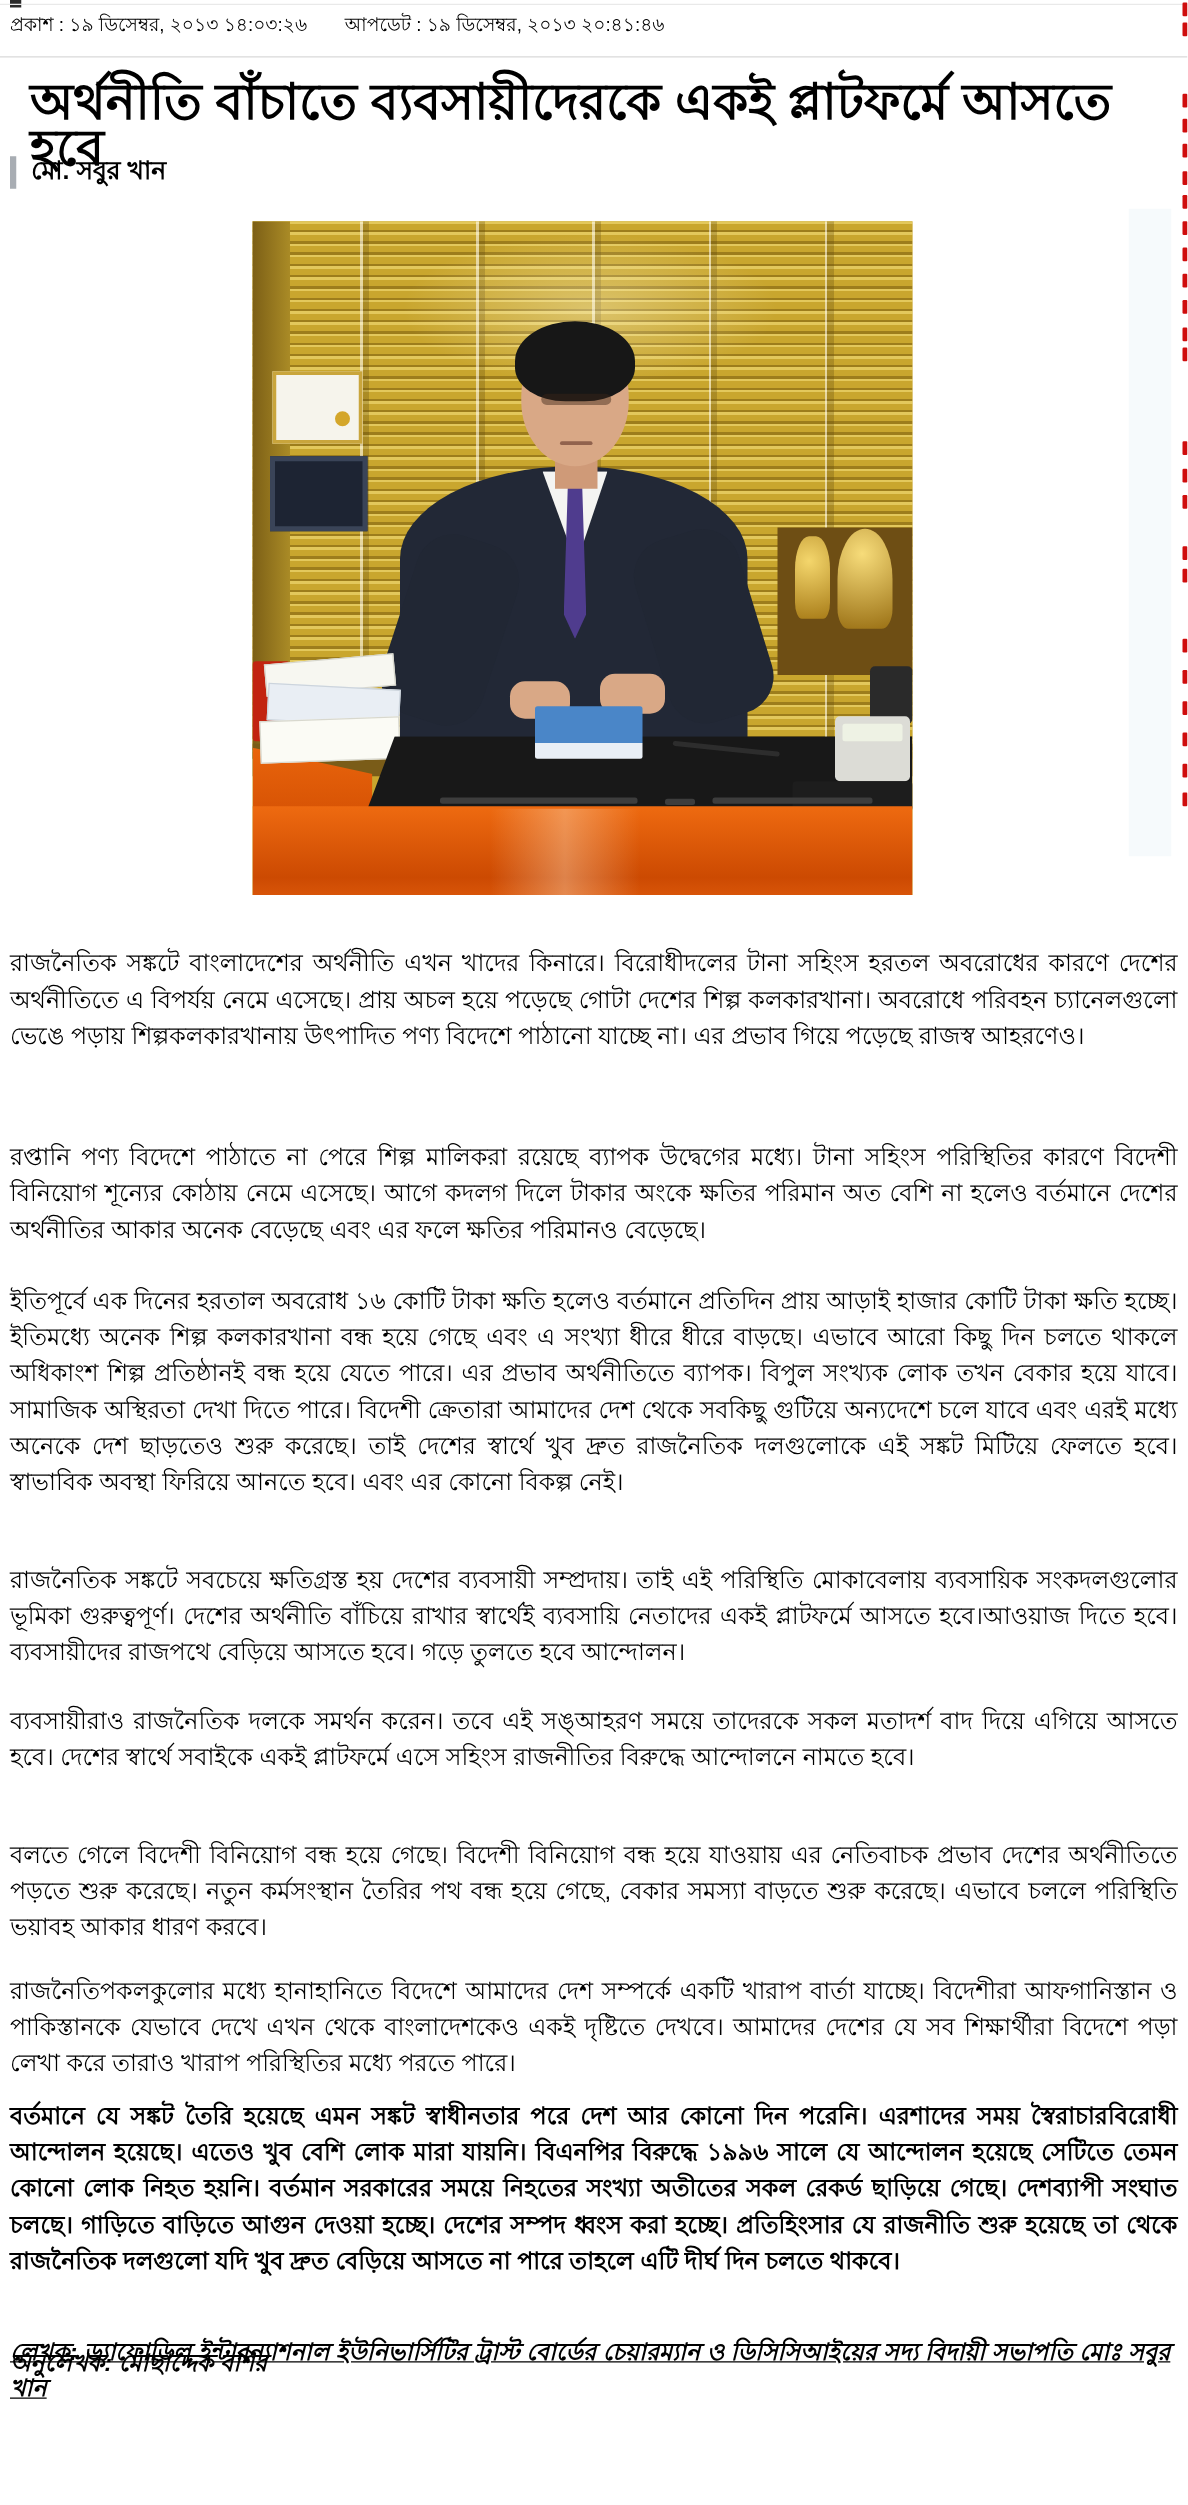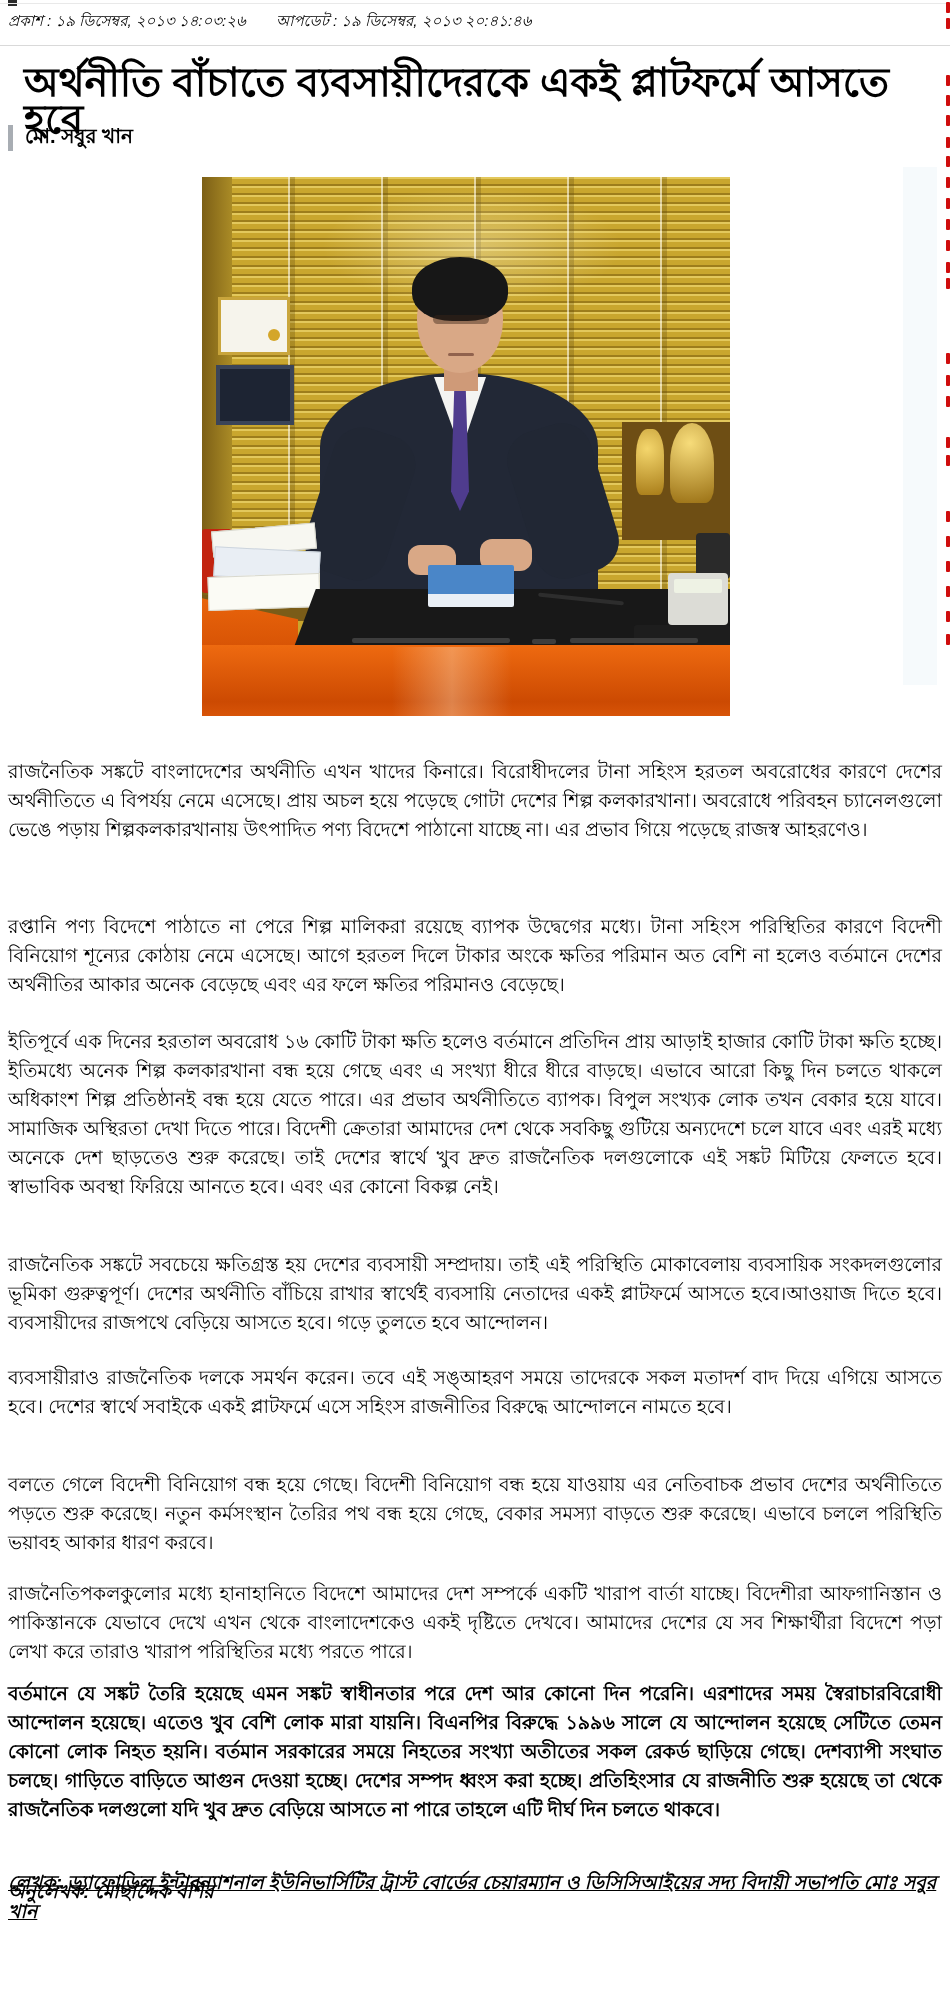--- a/index.html
+++ b/index.html
@@ -9,21 +9,21 @@
     font-family:"Liberation Sans", sans-serif;
     color:#000;
   }
   *{box-sizing:border-box;}
 
   .hr{position:absolute;left:0;width:950px;height:1px;background:#e0e0e0;}
   .hr.top{top:3px;background:#e9e9e9;}
   .hr.under-meta{top:45px;background:#d9d9d9;}
 
   .meta{position:absolute;left:8px;top:10px;font-size:15px;line-height:22px;color:#000;white-space:nowrap;}
-  .meta span{margin-right:26px;font-style:italic;}
+  .meta span{margin-right:26px;}
 
   h1.title{
     position:absolute;left:8px;top:48px;width:922px;margin:16px;
     font-size:40px;line-height:37px;font-weight:700;color:#000;
   }
 
   .byline{position:absolute;left:8px;top:121px;display:flex;align-items:center;}
   .byline .bar{width:5px;height:26px;background:#a8adb3;margin-right:12px;}
   .byline .name{font-size:20px;font-weight:700;color:#000000;}
 
@@ -158,21 +158,21 @@
   <div class="calc-screen"></div>
   <div class="keypad"></div>
   <div class="desk-front"></div>
   <div class="desk-sheen"></div>
   <div class="slot1"></div>
   <div class="slot2"></div>
   <div class="slot3"></div>
 </figure>
 
 <p class="body-p p1">রাজনৈতিক সঙ্কটে বাংলাদেশের অর্থনীতি এখন খাদের কিনারে। বিরোধীদলের টানা সহিংস হরতল অবরোধের কারণে দেশের অর্থনীতিতে এ বিপর্যয় নেমে এসেছে। প্রায় অচল হয়ে পড়েছে গোটা দেশের শিল্প কলকারখানা। অবরোধে পরিবহন চ্যানেলগুলো ভেঙে পড়ায় শিল্পকলকারখানায় উৎপাদিত পণ্য বিদেশে পাঠানো যাচ্ছে না। এর প্রভাব গিয়ে পড়েছে রাজস্ব আহরণেও।</p>
-<p class="body-p p2">রপ্তানি পণ্য বিদেশে পাঠাতে না পেরে শিল্প মালিকরা রয়েছে ব্যাপক উদ্বেগের মধ্যে। টানা সহিংস পরিস্থিতির কারণে বিদেশী বিনিয়োগ শূন্যের কোঠায় নেমে এসেছে। আগে হরতল দিলে টাকার অংকে ক্ষতির পরিমান অত বেশি না হলেও বর্তমানে দেশের অর্থনীতির আকার অনেক বেড়েছে এবং এর ফলে ক্ষতির পরিমানও বেড়েছে।</p>
+<p class="body-p p2">রপ্তানি পণ্য বিদেশে পাঠাতে না পেরে শিল্প মালিকরা রয়েছে ব্যাপক উদ্বেগের মধ্যে। টানা সহিংস পরিস্থিতির কারণে বিদেশী বিনিয়োগ শূন্যের কোঠায় নেমে এসেছে। আগে কদলগ দিলে টাকার অংকে ক্ষতির পরিমান অত বেশি না হলেও বর্তমানে দেশের অর্থনীতির আকার অনেক বেড়েছে এবং এর ফলে ক্ষতির পরিমানও বেড়েছে।</p>
 <p class="body-p p3">ইতিপূর্বে এক দিনের হরতাল অবরোধ ১৬ কোটি টাকা ক্ষতি হলেও বর্তমানে প্রতিদিন প্রায় আড়াই হাজার কোটি টাকা ক্ষতি হচ্ছে। ইতিমধ্যে অনেক শিল্প কলকারখানা বন্ধ হয়ে গেছে এবং এ সংখ্যা ধীরে ধীরে বাড়ছে। এভাবে আরো কিছু দিন চলতে থাকলে অধিকাংশ শিল্প প্রতিষ্ঠানই বন্ধ হয়ে যেতে পারে। এর প্রভাব অর্থনীতিতে ব্যাপক। বিপুল সংখ্যক লোক তখন বেকার হয়ে যাবে। সামাজিক অস্থিরতা দেখা দিতে পারে। বিদেশী ক্রেতারা আমাদের দেশ থেকে সবকিছু গুটিয়ে অন্যদেশে চলে যাবে এবং এরই মধ্যে অনেকে দেশ ছাড়তেও শুরু করেছে। তাই দেশের স্বার্থে খুব দ্রুত রাজনৈতিক দলগুলোকে এই সঙ্কট মিটিয়ে ফেলতে হবে। স্বাভাবিক অবস্থা ফিরিয়ে আনতে হবে। এবং এর কোনো বিকল্প নেই।</p>
 <p class="body-p p4">রাজনৈতিক সঙ্কটে সবচেয়ে ক্ষতিগ্রস্ত হয় দেশের ব্যবসায়ী সম্প্রদায়। তাই এই পরিস্থিতি মোকাবেলায় ব্যবসায়িক সংকদলগুলোর ভূমিকা গুরুত্বপূর্ণ। দেশের অর্থনীতি বাঁচিয়ে রাখার স্বার্থেই ব্যবসায়ি নেতাদের একই প্লাটফর্মে আসতে হবে।আওয়াজ দিতে হবে।ব্যবসায়ীদের রাজপথে বেড়িয়ে আসতে হবে। গড়ে তুলতে হবে আন্দোলন।</p>
 <p class="body-p p5">ব্যবসায়ীরাও রাজনৈতিক দলকে সমর্থন করেন। তবে এই সঙ্আহরণ সময়ে তাদেরকে সকল মতাদর্শ বাদ দিয়ে এগিয়ে আসতে হবে। দেশের স্বার্থে সবাইকে একই প্লাটফর্মে এসে সহিংস রাজনীতির বিরুদ্ধে আন্দোলনে নামতে হবে।</p>
 <p class="body-p p6">বলতে গেলে বিদেশী বিনিয়োগ বন্ধ হয়ে গেছে। বিদেশী বিনিয়োগ বন্ধ হয়ে যাওয়ায় এর নেতিবাচক প্রভাব দেশের অর্থনীতিতে পড়তে শুরু করেছে। নতুন কর্মসংস্থান তৈরির পথ বন্ধ হয়ে গেছে, বেকার সমস্যা বাড়তে শুরু করেছে। এভাবে চললে পরিস্থিতি ভয়াবহ আকার ধারণ করবে।</p>
 <p class="body-p p7">রাজনৈতিপকলকুলোর মধ্যে হানাহানিতে বিদেশে আমাদের দেশ সম্পর্কে একটি খারাপ বার্তা যাচ্ছে। বিদেশীরা আফগানিস্তান ও পাকিস্তানকে যেভাবে দেখে এখন থেকে বাংলাদেশকেও একই দৃষ্টিতে দেখবে। আমাদের দেশের যে সব শিক্ষার্থীরা বিদেশে পড়া লেখা করে তারাও খারাপ পরিস্থিতির মধ্যে পরতে পারে।</p>
 <p class="body-p p8">বর্তমানে যে সঙ্কট তৈরি হয়েছে এমন সঙ্কট স্বাধীনতার পরে দেশ আর কোনো দিন পরেনি। এরশাদের সময় স্বৈরাচারবিরোধী আন্দোলন হয়েছে। এতেও খুব বেশি লোক মারা যায়নি। বিএনপির বিরুদ্ধে ১৯৯৬ সালে যে আন্দোলন হয়েছে সেটিতে তেমন কোনো লোক নিহত হয়নি। বর্তমান সরকারের সময়ে নিহতের সংখ্যা অতীতের সকল রেকর্ড ছাড়িয়ে গেছে। দেশব্যাপী সংঘাত চলছে। গাড়িতে বাড়িতে আগুন দেওয়া হচ্ছে। দেশের সম্পদ ধ্বংস করা হচ্ছে। প্রতিহিংসার যে রাজনীতি শুরু হয়েছে তা থেকে রাজনৈতিক দলগুলো যদি খুব দ্রুত বেড়িয়ে আসতে না পারে তাহলে এটি দীর্ঘ দিন চলতে থাকবে।</p>
 
 <p class="note n1">লেখক: ড্যাফোডিল ইন্টারন্যাশনাল ইউনিভার্সিটির ট্রাস্ট বোর্ডের চেয়ারম্যান ও ডিসিসিআইয়ের সদ্য বিদায়ী সভাপতি মোঃ সবুর খান</p>
 <p class="note n2">অনুলেখক: মোছাদ্দেক বশির</p>
 

